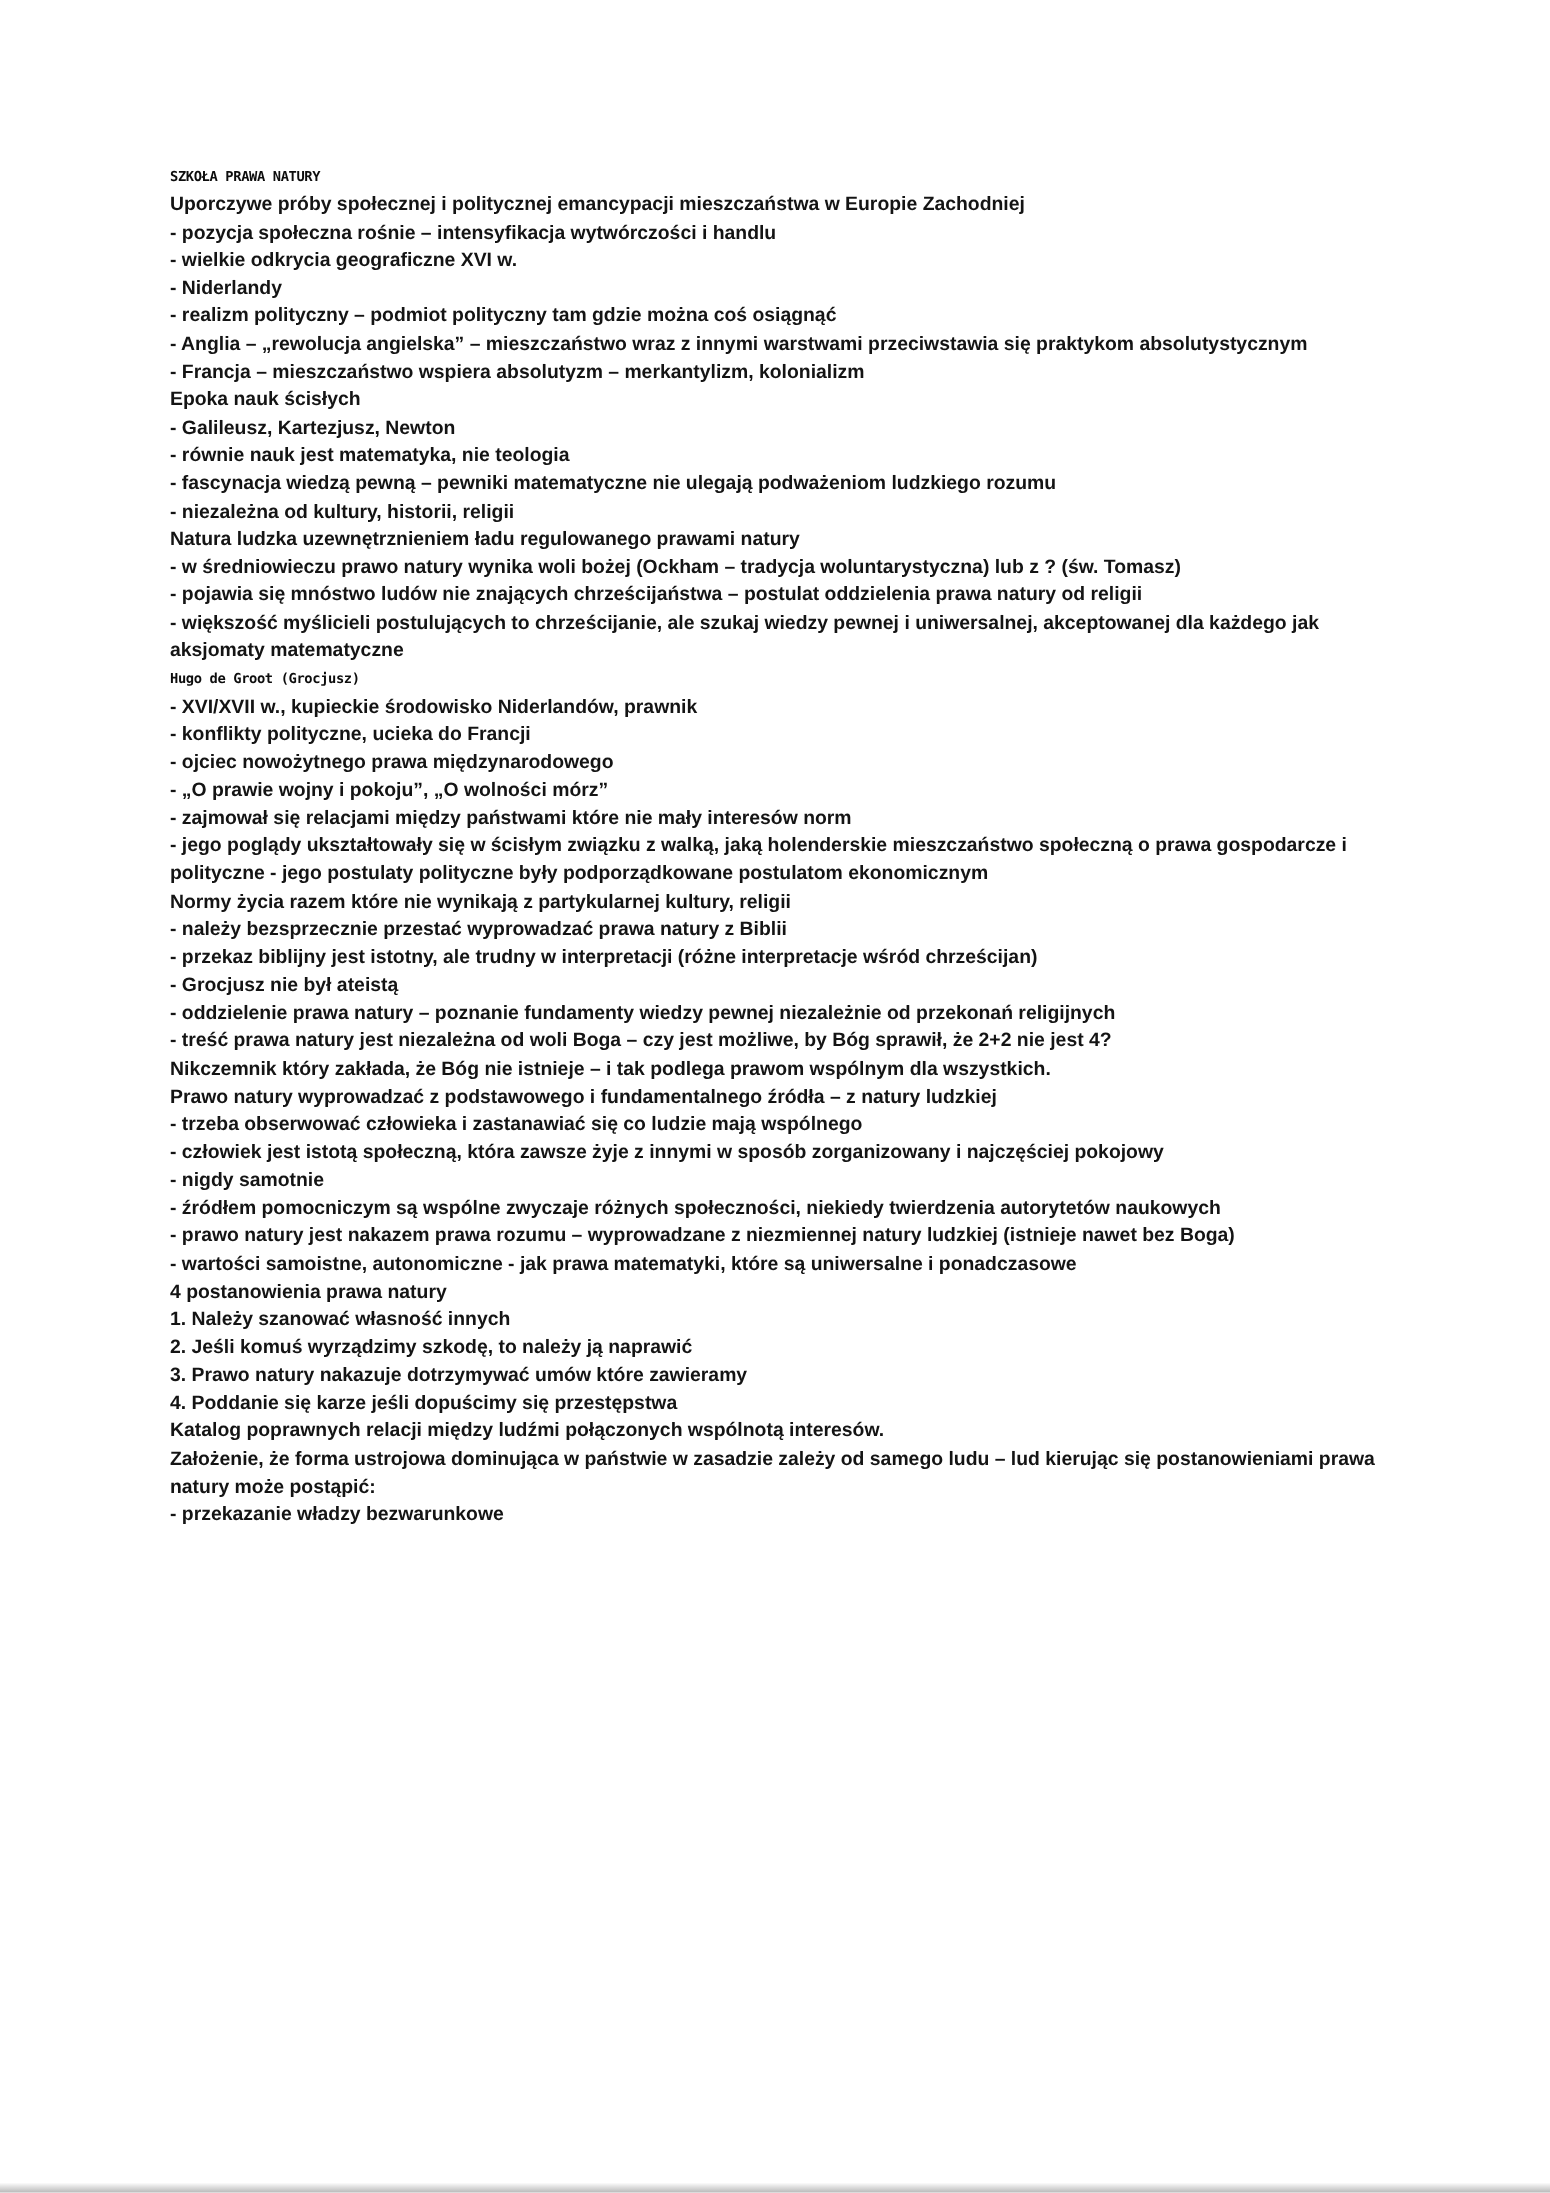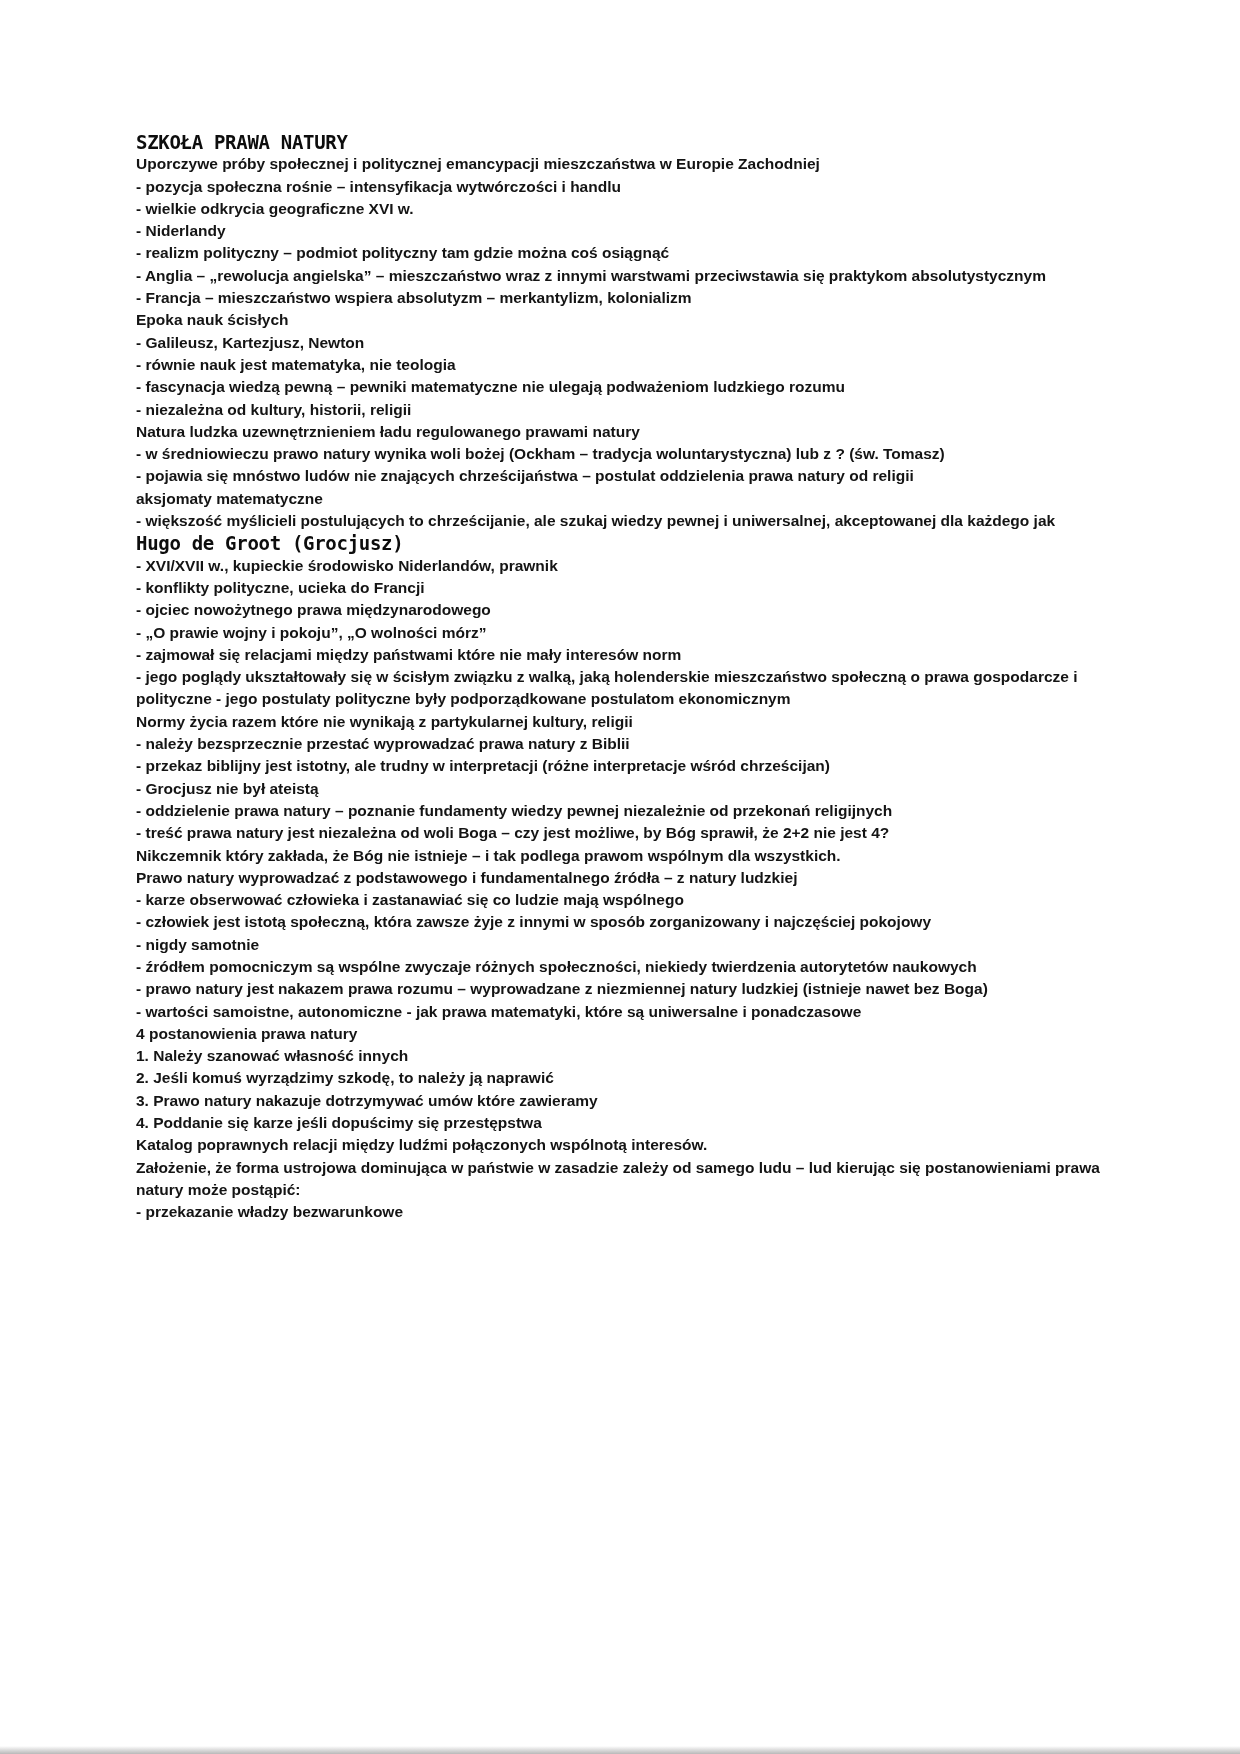--- a/index.html
+++ b/index.html
@@ -36,21 +36,21 @@
     margin: 0;
     padding: 0;
     white-space: normal;
     word-wrap: break-word;
   }
   .heading {
     margin: 0;
     padding: 0;
     font-family: "DejaVu Sans Mono", monospace;
     font-weight: 700;
-    font-size: 19px;
+    font-size: 11px;
     letter-spacing: -0.3px;
     color: #0d0d0d;
   }
   .page-edge {
     position: absolute;
     left: 0;
     bottom: 0;
     width: 100%;
     height: 8px;
     background: linear-gradient(to bottom, #ffffff 0%, #e2e2e2 40%, #b9b9b9 100%);
@@ -70,39 +70,39 @@
       <div class="para">- Anglia – „rewolucja angielska” – mieszczaństwo wraz z innymi warstwami przeciwstawia się praktykom absolutystycznym</div>
       <div class="para">- Francja – mieszczaństwo wspiera absolutyzm – merkantylizm, kolonializm</div>
       <div class="para">Epoka nauk ścisłych</div>
       <div class="para">- Galileusz, Kartezjusz, Newton</div>
       <div class="para">- równie nauk jest matematyka, nie teologia</div>
       <div class="para">- fascynacja wiedzą pewną – pewniki matematyczne nie ulegają podważeniom ludzkiego rozumu</div>
       <div class="para">- niezależna od kultury, historii, religii</div>
       <div class="para">Natura ludzka uzewnętrznieniem ładu regulowanego prawami natury</div>
       <div class="para">- w średniowieczu prawo natury wynika woli bożej (Ockham – tradycja woluntarystyczna) lub z ? (św. Tomasz)</div>
       <div class="para">- pojawia się mnóstwo ludów nie znających chrześcijaństwa – postulat oddzielenia prawa natury od religii</div>
+      <div class="para">- większość myślicieli postulujących to chrześcijanie, ale szukaj wiedzy pewnej i uniwersalnej, akceptowanej dla każdego jak</div>
       <div class="para">aksjomaty matematyczne</div>
-      <div class="para">- większość myślicieli postulujących to chrześcijanie, ale szukaj wiedzy pewnej i uniwersalnej, akceptowanej dla każdego jak</div>
       <div class="heading">Hugo de Groot (Grocjusz)</div>
       <div class="para">- XVI/XVII w., kupieckie środowisko Niderlandów, prawnik</div>
       <div class="para">- konflikty polityczne, ucieka do Francji</div>
       <div class="para">- ojciec nowożytnego prawa międzynarodowego</div>
       <div class="para">- „O prawie wojny i pokoju”, „O wolności mórz”</div>
       <div class="para">- zajmował się relacjami między państwami które nie mały interesów norm</div>
       <div class="para">- jego poglądy ukształtowały się w ścisłym związku z walką, jaką holenderskie mieszczaństwo społeczną o prawa gospodarcze i</div>
       <div class="para">polityczne - jego postulaty polityczne były podporządkowane postulatom ekonomicznym</div>
       <div class="para">Normy życia razem które nie wynikają z partykularnej kultury, religii</div>
       <div class="para">- należy bezsprzecznie przestać wyprowadzać prawa natury z Biblii</div>
       <div class="para">- przekaz biblijny jest istotny, ale trudny w interpretacji (różne interpretacje wśród chrześcijan)</div>
       <div class="para">- Grocjusz nie był ateistą</div>
       <div class="para">- oddzielenie prawa natury – poznanie fundamenty wiedzy pewnej niezależnie od przekonań religijnych</div>
       <div class="para">- treść prawa natury jest niezależna od woli Boga – czy jest możliwe, by Bóg sprawił, że 2+2 nie jest 4?</div>
       <div class="para">Nikczemnik który zakłada, że Bóg nie istnieje – i tak podlega prawom wspólnym dla wszystkich.</div>
       <div class="para">Prawo natury wyprowadzać z podstawowego i fundamentalnego źródła – z natury ludzkiej</div>
-      <div class="para">- karze obserwować człowieka i zastanawiać się co ludzie mają wspólnego</div>
+      <div class="para">- trzeba obserwować człowieka i zastanawiać się co ludzie mają wspólnego</div>
       <div class="para">- człowiek jest istotą społeczną, która zawsze żyje z innymi w sposób zorganizowany i najczęściej pokojowy</div>
       <div class="para">- nigdy samotnie</div>
       <div class="para">- źródłem pomocniczym są wspólne zwyczaje różnych społeczności, niekiedy twierdzenia autorytetów naukowych</div>
       <div class="para">- prawo natury jest nakazem prawa rozumu – wyprowadzane z niezmiennej natury ludzkiej (istnieje nawet bez Boga)</div>
       <div class="para">- wartości samoistne, autonomiczne - jak prawa matematyki, które są uniwersalne i ponadczasowe</div>
       <div class="para">4 postanowienia prawa natury</div>
       <div class="para">1. Należy szanować własność innych</div>
       <div class="para">2. Jeśli komuś wyrządzimy szkodę, to należy ją naprawić</div>
       <div class="para">3. Prawo natury nakazuje dotrzymywać umów które zawieramy</div>
       <div class="para">4. Poddanie się karze jeśli dopuścimy się przestępstwa</div>

